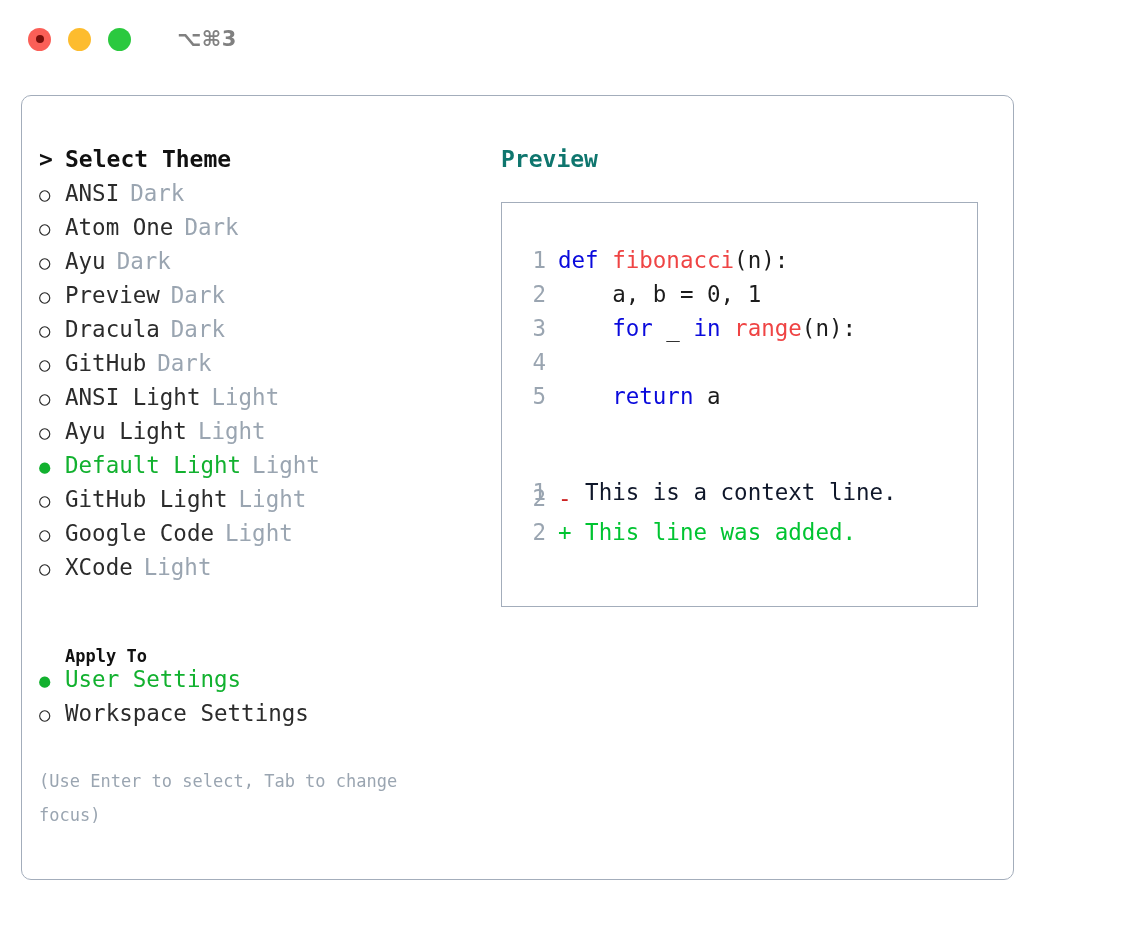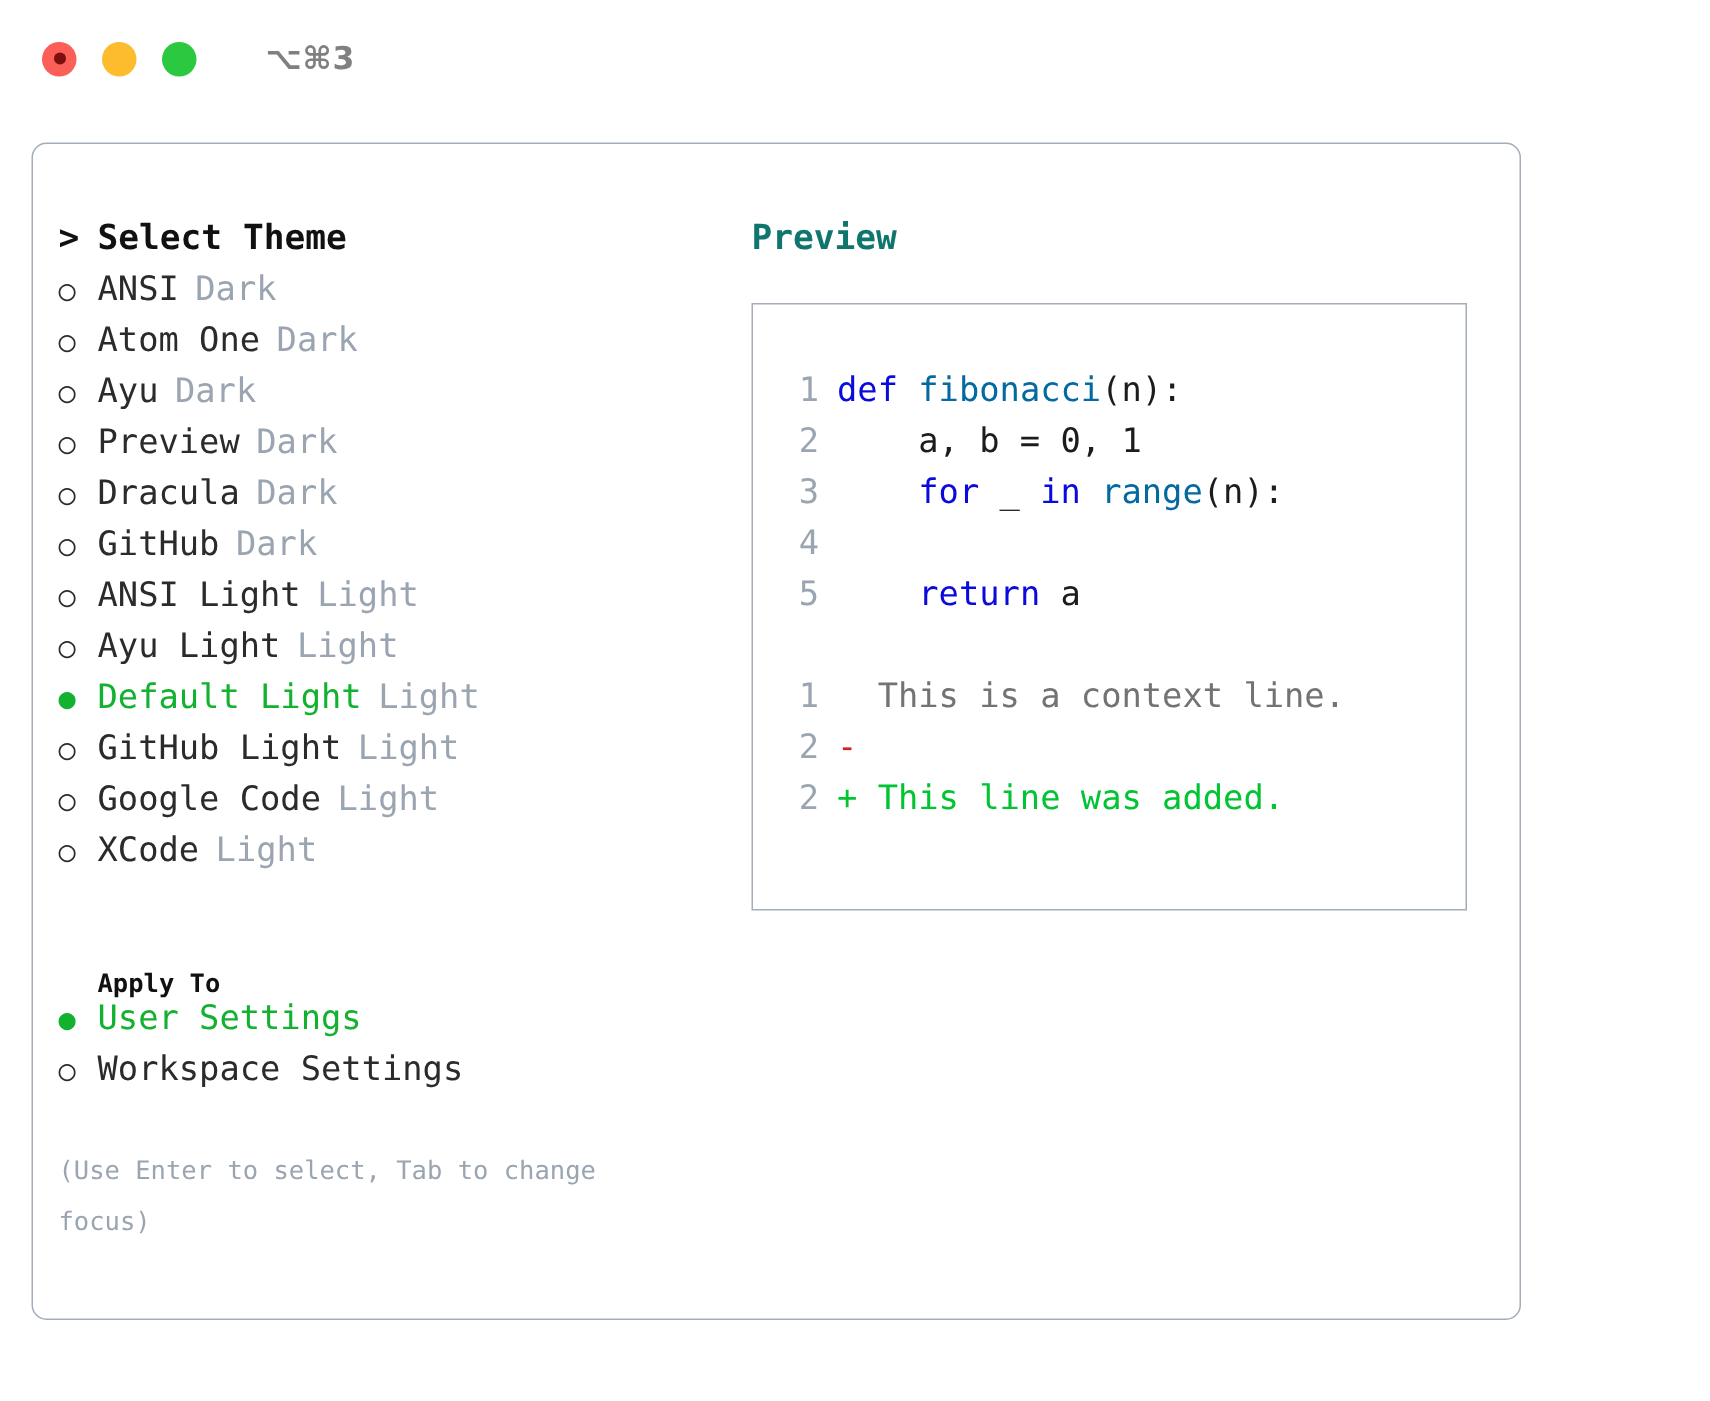--- a/index.html
+++ b/index.html
@@ -186,26 +186,26 @@
   .lineno {
     width: 32px;
     flex: none;
     text-align: right;
     color: #9aa5b1;
     margin-right: 12px;
   }
   .code-text { color: #1c1c1c; }
 
   .kw  { color: #0a0adc; }
-  .fn  { color: #0369a1; }
+  .fn  { color: #ef4444; }
   .pl  { color: #1c1c1c; }
 
   .blank-line { height: 34px; }
 
-  .diff-ctx { color: #737373; }
+  .diff-ctx { color: #0f172a; margin-top: 28px; }
   .diff-del { color: #cc2222; }
   .diff-add { color: #00c431; }
 </style>
 </head>
 <body>
 
 <div class="window">
 
   <div class="titlebar">
     <div class="traffic">

